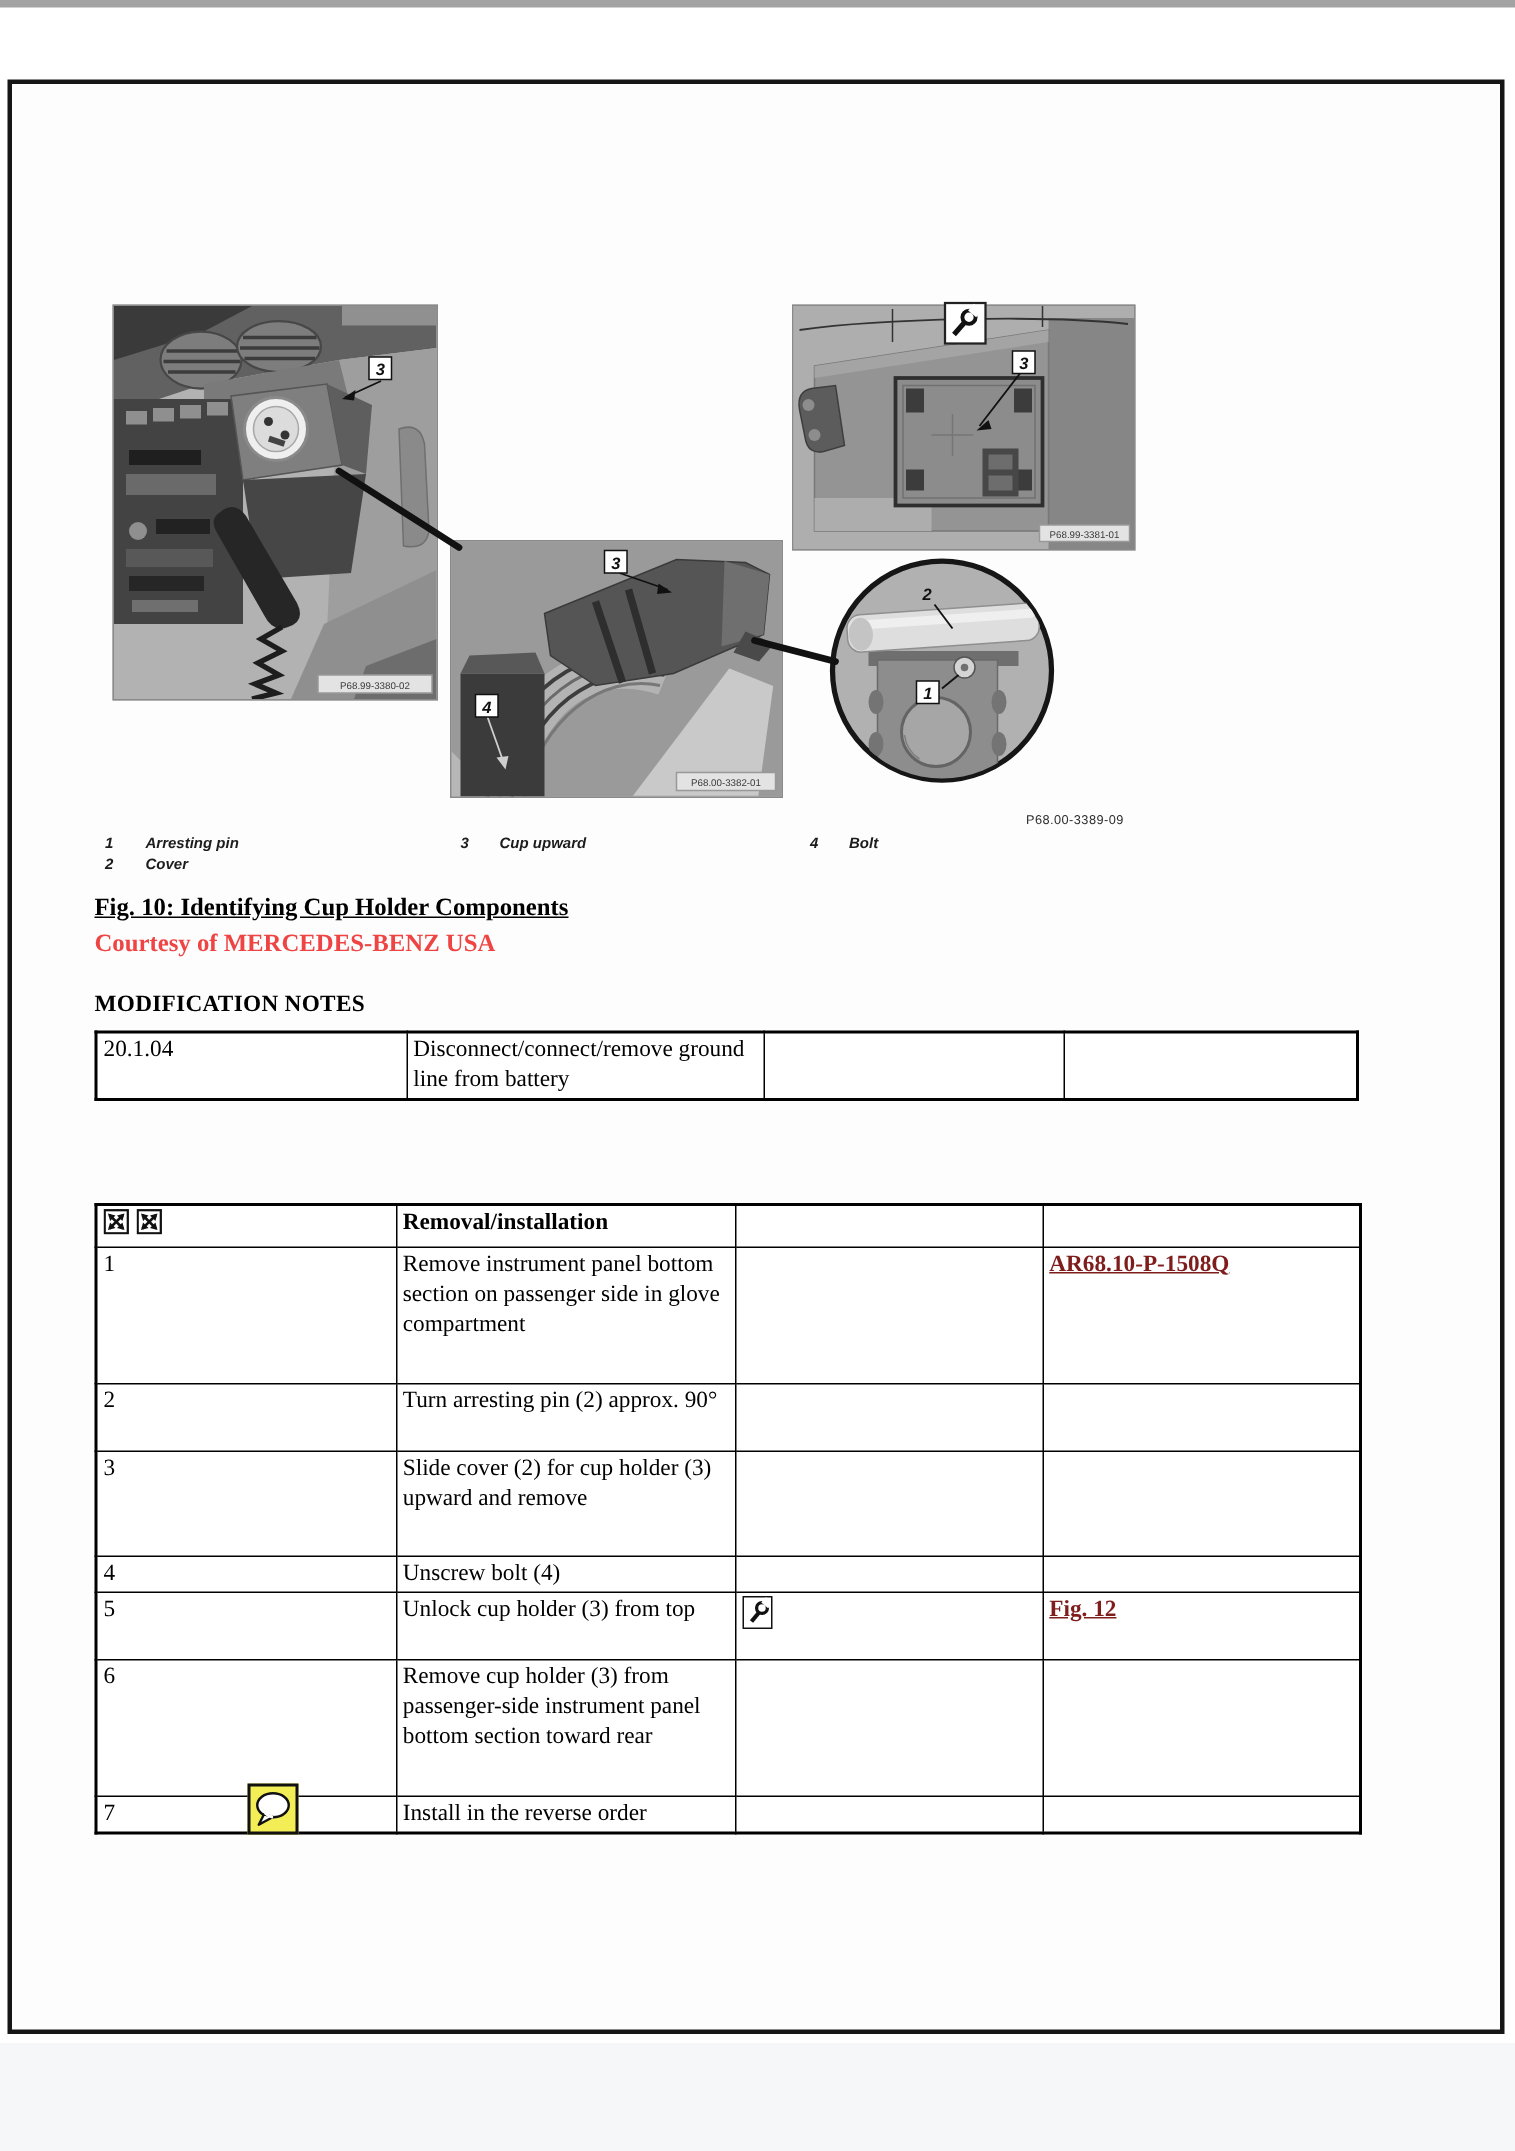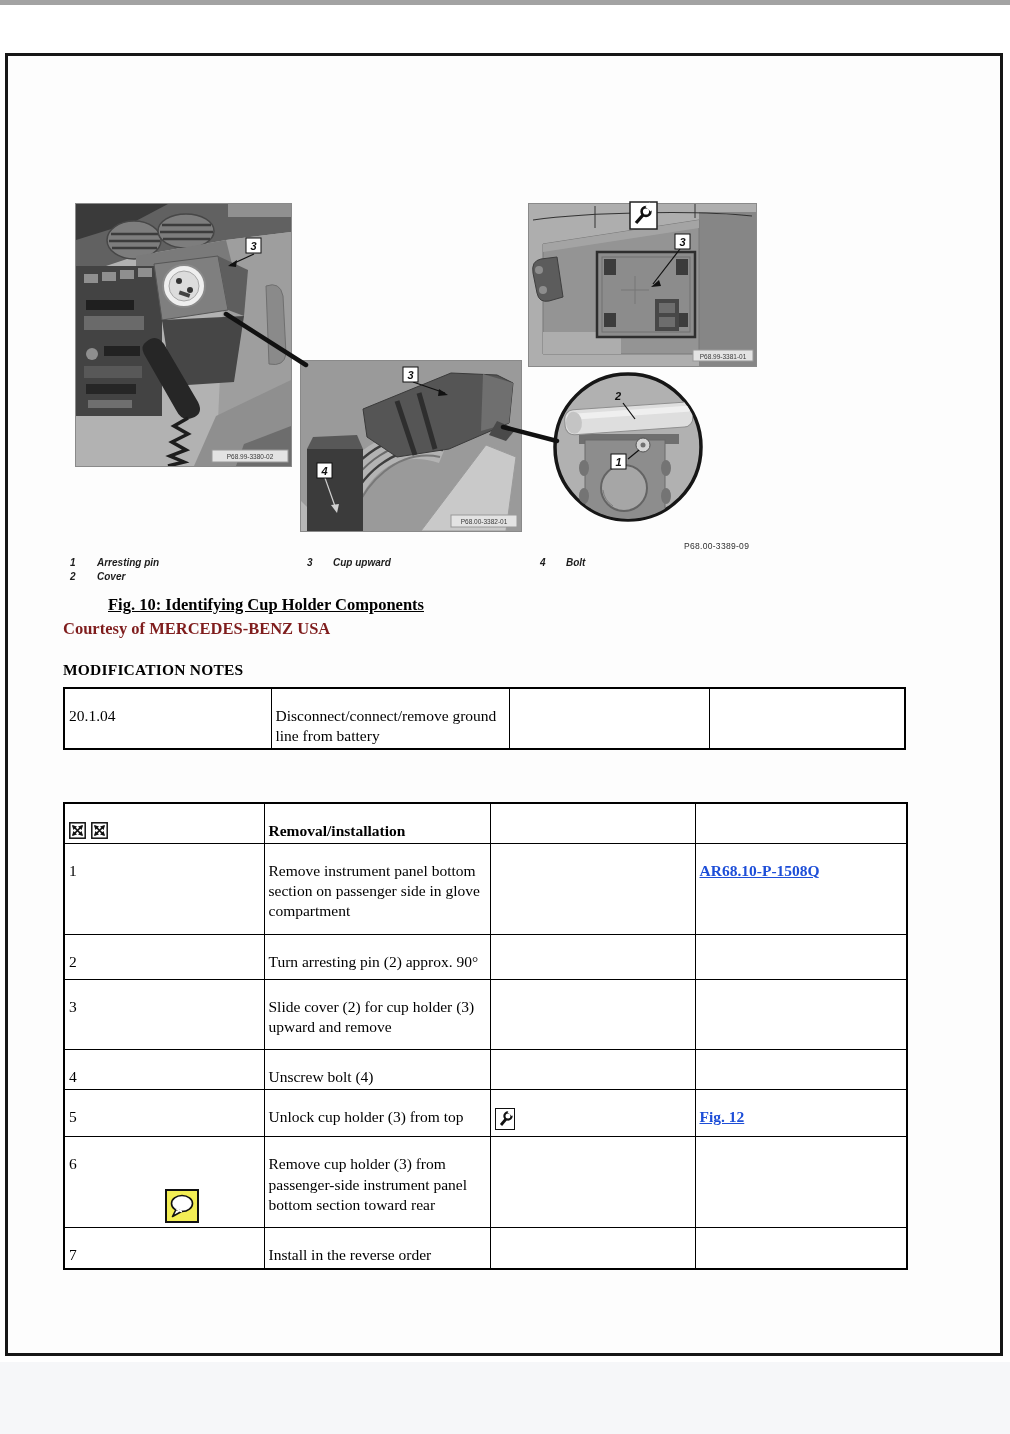--- a/index.html
+++ b/index.html
@@ -18,37 +18,37 @@
   .legend-num, .legend-label{
     position:absolute;font-family:"Liberation Sans",sans-serif;
     font-size:10px;font-weight:bold;font-style:italic;color:#1c1c1c;white-space:nowrap;
   }
   .drawing-number{
     position:absolute;left:684px;top:541px;font-family:"Liberation Sans",sans-serif;
     font-size:8.5px;color:#2e2e2e;letter-spacing:.3px;
   }
   .fig-title{
     position:absolute;left:63px;top:595px;font-size:16.5px;font-weight:bold;
-    text-decoration:underline;color:#000;margin-left:45px;
-  }
-  .courtesy{position:absolute;left:63px;top:619px;font-size:16.5px;font-weight:bold;color:#7f1d1d;}
+    text-decoration:underline;color:#000;
+  }
+  .courtesy{position:absolute;left:63px;top:619px;font-size:16.5px;font-weight:bold;color:#ef4444;}
   .mod-heading{position:absolute;left:63px;top:661px;font-size:15.5px;font-weight:bold;color:#000;letter-spacing:.2px;}
   table.doc{
     position:absolute;border-collapse:collapse;table-layout:fixed;
     font-size:15.5px;line-height:1.3;color:#000;background:#fff;
   }
   table.doc td{
-    border:1px solid #000;vertical-align:top;padding:17px 4px 2px 4px;
+    border:1px solid #000;vertical-align:top;padding:1px 4px 2px 4px;
     overflow:hidden;
   }
   table.doc{border:2px solid #000;}
   #mod-table{left:63px;top:687px;width:841px;}
   #proc-table{left:63px;top:759px;width:843px;margin-top:43px;}
   td.bold{font-weight:bold;}
-  .ref-link{font-weight:bold;text-decoration:underline;color:#1d4ed8;cursor:pointer;text-align:right;}
+  .ref-link{font-weight:bold;text-decoration:underline;color:#7f1d1d;cursor:pointer;text-align:right;}
   .hdr-icons{display:flex;gap:5px;padding-top:1px;}
   .hdr-icon{width:17px;height:17px;display:inline-block;}
   .wrench-cell-box{width:18px;height:20px;border:1px solid #111;background:#fff;display:inline-block;margin-top:1px;}
   .note-icon{
     position:absolute;left:165px;top:1189px;width:30px;height:30px;
     background:#f3ee55;border:2px solid #111;
   }
   .overlay{position:absolute;left:0;top:0;pointer-events:none;}
 </style>
 </head>

